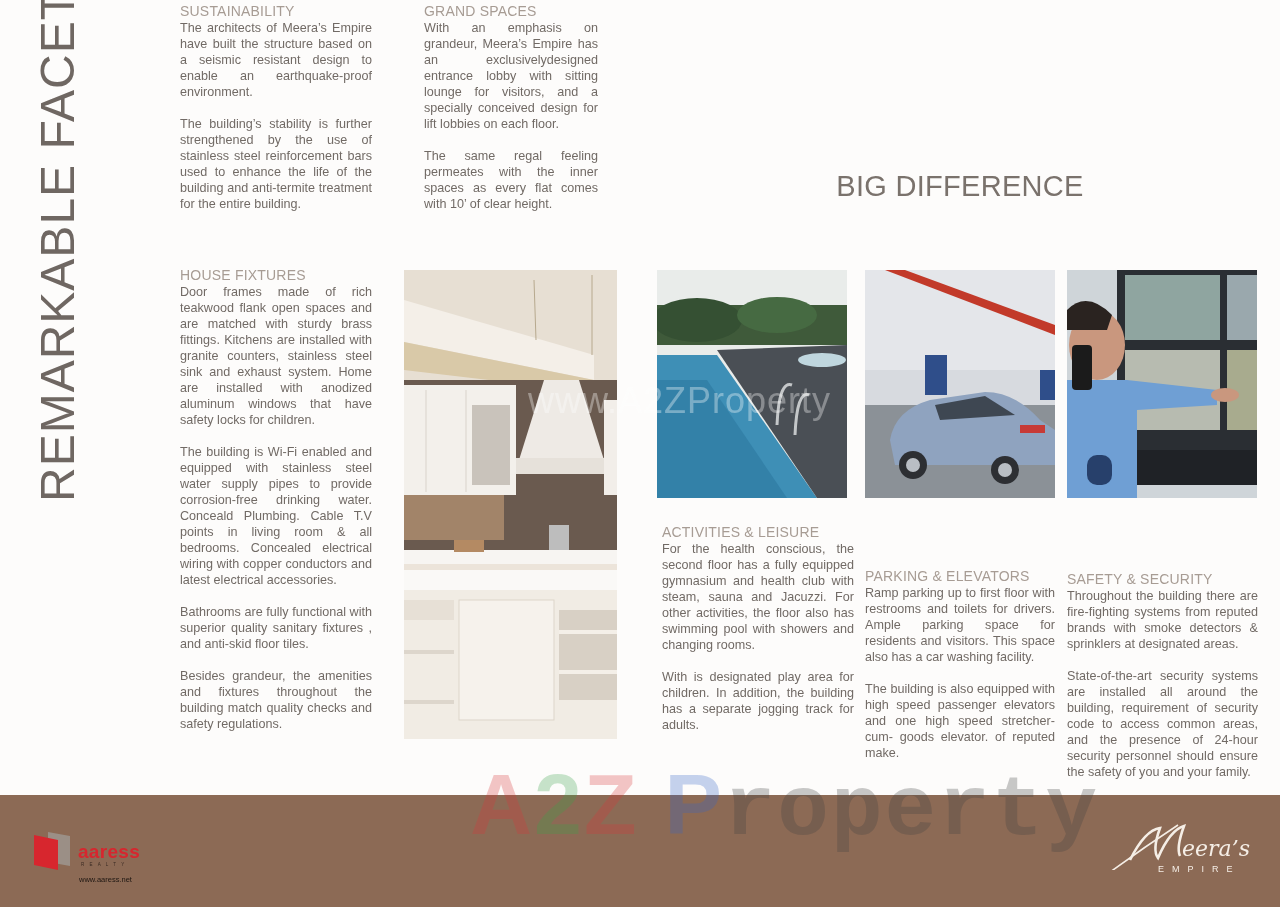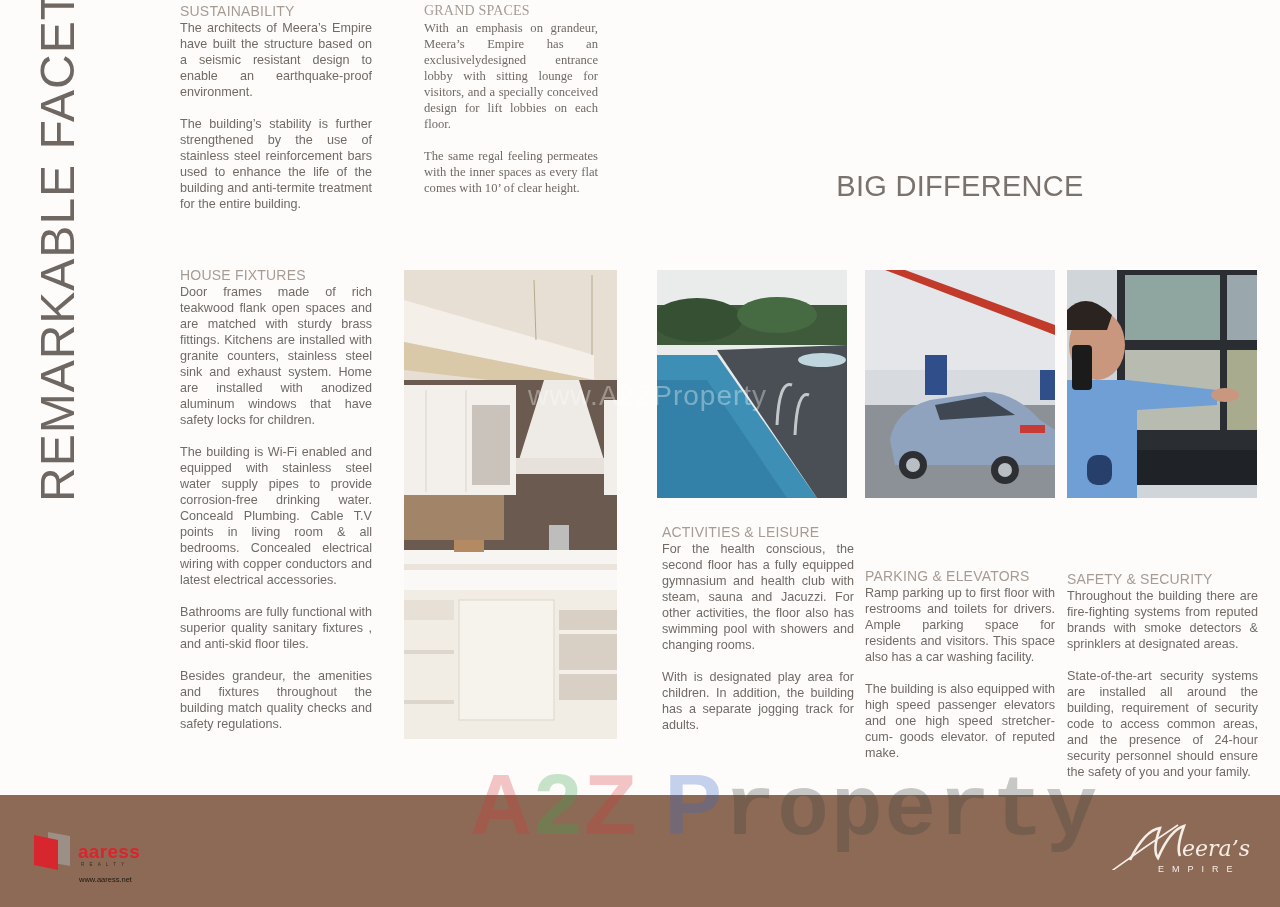--- a/index.html
+++ b/index.html
@@ -15,21 +15,21 @@
 
   .section { position: absolute; font-size: 12.6px; line-height: 16px; color: #716a65; }
   .section h3 {
     font-weight: 400; font-size: 14px; line-height: 16px; color: #a79c94;
     letter-spacing: 0.2px; margin-bottom: 1px;
   }
   .section p { text-align: justify; margin-bottom: 16px; }
   .section p:last-child { margin-bottom: 0; }
 
   #sec-sustainability { left: 180px; top: 3px; width: 192px; }
-  #sec-grand { left: 424px; top: 3px; width: 174px; font-family: Liberation Serif, serif; }
+  #sec-grand { left: 424px; top: 3px; width: 174px; }
   #sec-house { left: 180px; top: 267px; width: 192px; }
   #sec-activities { left: 662px; top: 524px; width: 192px; }
   #sec-parking { left: 865px; top: 524px; width: 190px; margin-top: 44px; }
   #sec-safety { left: 1067px; top: 524px; width: 191px; margin-top: 47px; }
 
   .headline {
     position: absolute; left: 740px; top: 168px; width: 440px;
     text-align: center; font-size: 29px; line-height: 36px; color: #7a726c;
     letter-spacing: 0.3px;
   }
@@ -48,21 +48,21 @@
   .watermark-center {
     position: absolute; left: 470px; top: 755px; font-size: 86px; font-weight: 700;
     letter-spacing: 2px; opacity: 0.28; white-space: nowrap; pointer-events: none;
     font-family: "Liberation Sans", sans-serif;
   }
   .watermark-center .c1 { color: #d9383a; }
   .watermark-center .c2 { color: #3aa34a; }
   .watermark-center .c3 { color: #3565c8; }
   .watermark-center .c4 { color: #404040; font-family: Liberation Mono, monospace; }
   .watermark-mid {
-    position: absolute; left: 528px; top: 380px; font-size: 28px; color: #ffffff;
+    position: absolute; left: 528px; top: 380px; font-size: 36px; color: #ffffff;
     opacity: 0.35; white-space: nowrap; pointer-events: none; letter-spacing: 1px;
   }
 
   .footer {
     position: absolute; left: 0; top: 795px; width: 1280px; height: 112px;
     background: #8c6a55;
     padding-left: 48px;
   }
   .aaress-logo { position: absolute; left: 34px; top: 37px; width: 120px; height: 55px; }
   .aaress-mark { position: absolute; left: 0; top: 0; width: 36px; height: 38px; }

